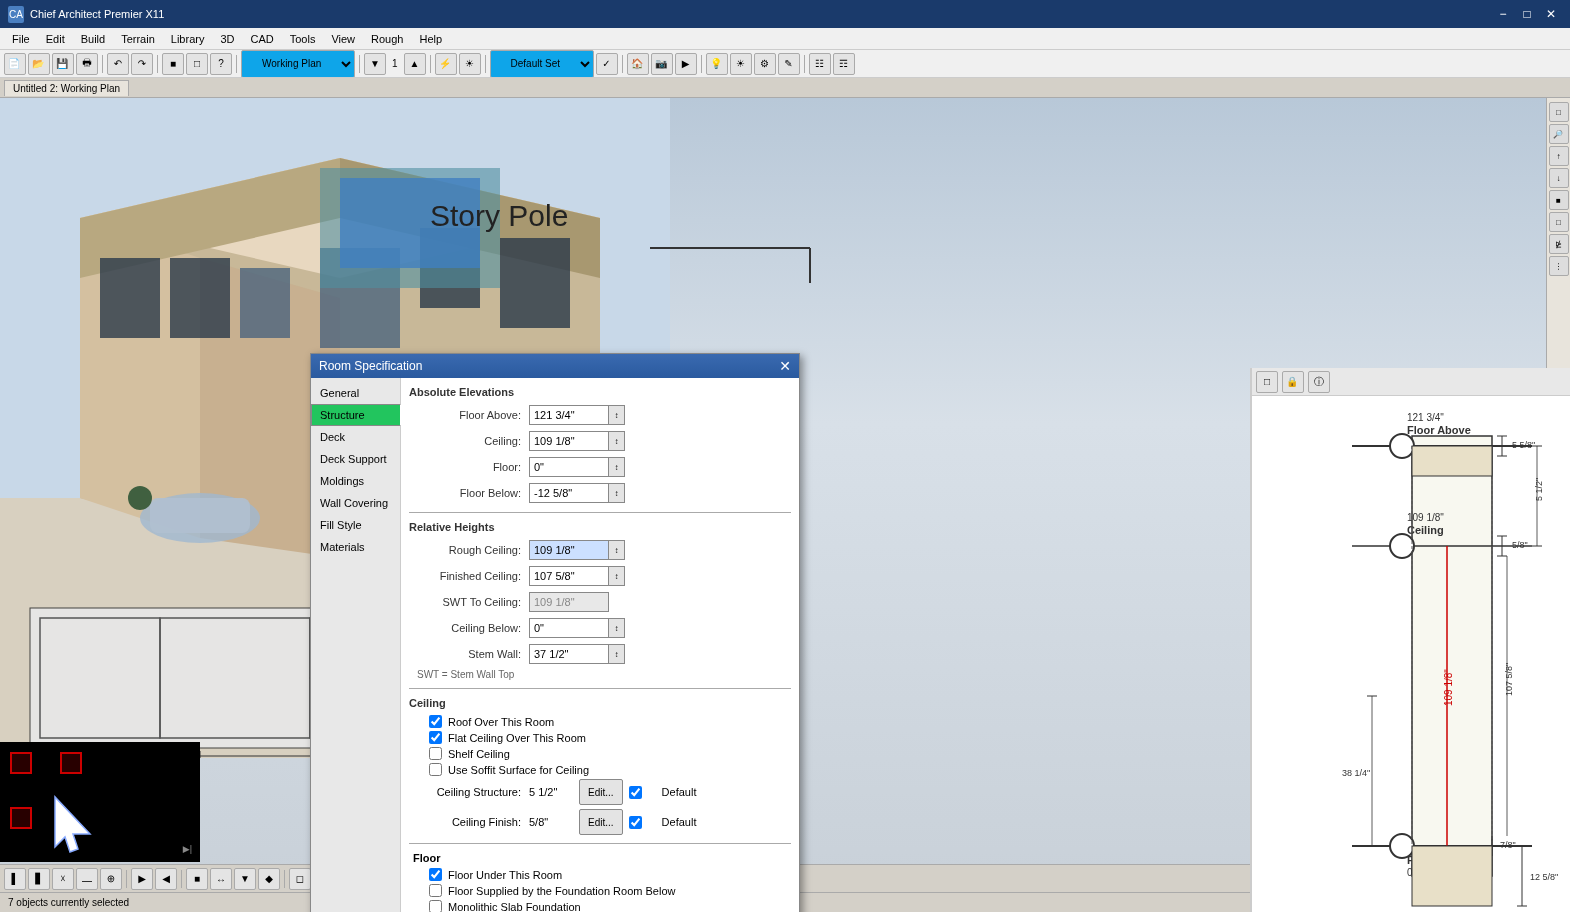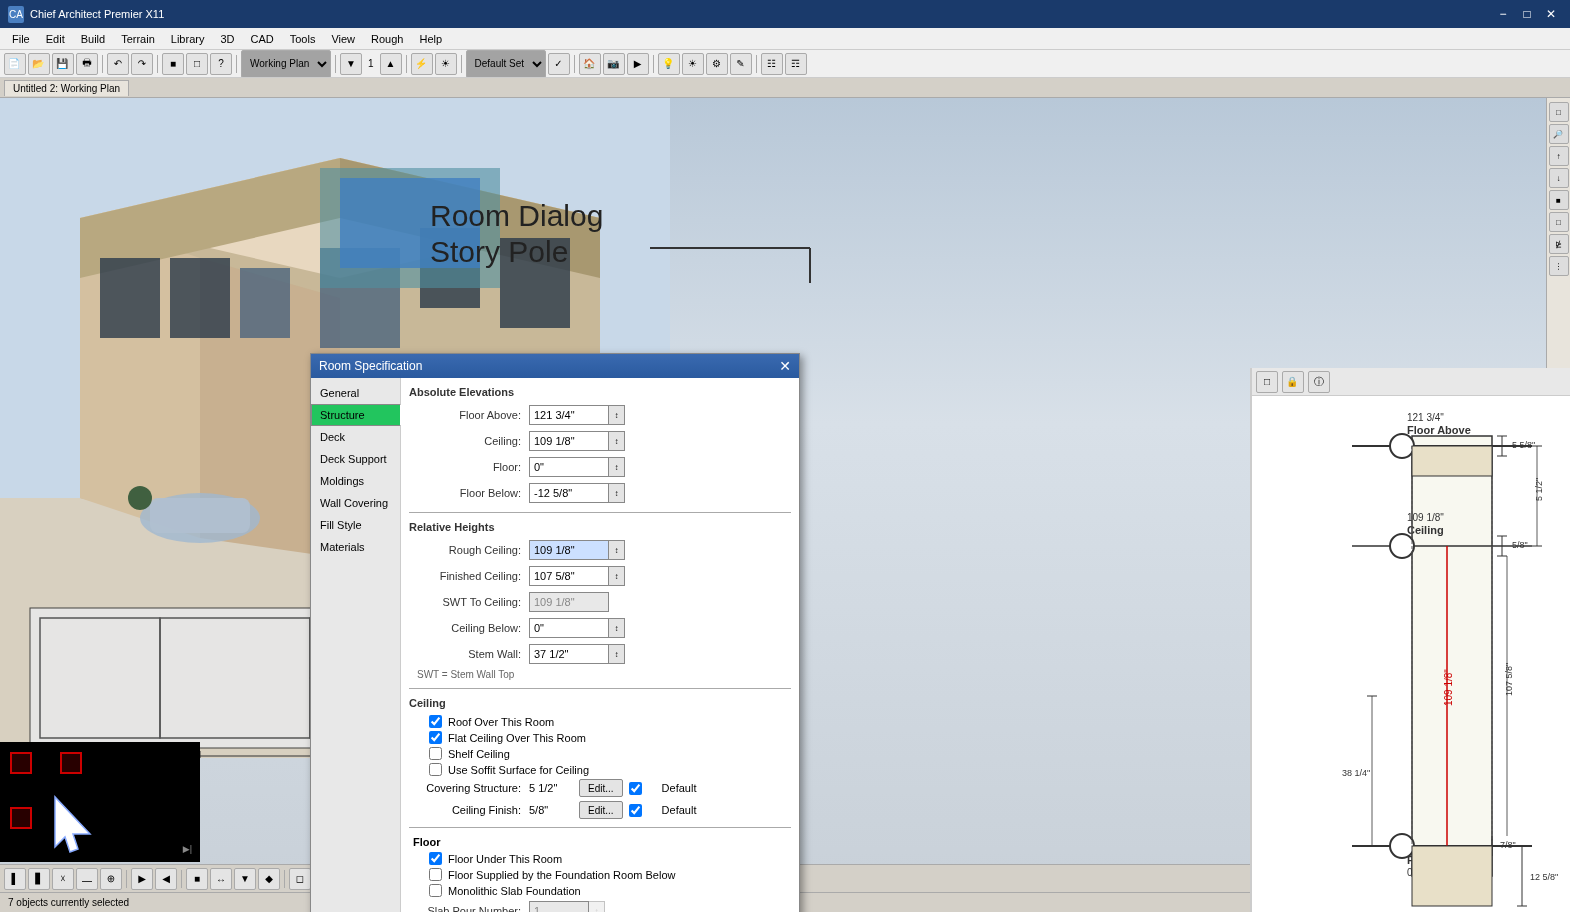--- a/index.html
+++ b/index.html
@@ -52,22 +52,22 @@
       width: 22px; height: 22px;
       background: #e4e4e4;
       border: 1px solid #aaa;
       border-radius: 2px;
       cursor: pointer;
       display: flex; align-items: center; justify-content: center;
       font-size: 10px;
     }
     .tb-sep { width: 1px; height: 18px; background: #aaa; margin: 0 2px; }
     .tb-dropdown {
-      height: 28px; padding: 0 4px;
-      border: 1px solid #aaa; background: #a3a3a3;
+      height: 28px; padding: 0 16px;
+      border: 1px solid #aaa; background: #0ea5e9;
       font-size: 10px; border-radius: 2px;
     }
 
     
     .doc-tab-bar {
       background: #d4d0c8;
       height: 20px;
       display: flex;
       align-items: center;
       padding: 0 4px;
@@ -248,21 +248,21 @@
     .checkbox-row label { font-size: 11px; }
 
     .edit-row {
       display: flex;
       align-items: center;
       margin-bottom: 4px;
     }
     .edit-label { width: 120px; font-size: 11px; text-align: right; padding-right: 8px; flex-shrink: 0; }
     .edit-val { width: 50px; font-size: 11px; padding-right: 4px; }
     .edit-btn {
-      height: 18px; padding: 0 8px;
+      height: 26px; padding: 0 8px;
       font-size: 10px; background: #e4e4e4;
       border: 1px solid #888; cursor: pointer; border-radius: 2px;
     }
     .default-check { display: flex; align-items: center; gap: 20px; font-size: 11px; margin-left: 6px; }
 
     .floor-section-header {
       font-weight: bold;
       font-size: 11px;
       margin-top: 8px;
       margin-bottom: 4px;
@@ -396,21 +396,20 @@
         <rect x="530" y="520" width="80" height="120" fill="none" stroke="#555" stroke-width="1.5"></rect>
 
         <line x1="200" y1="658" x2="520" y2="658" stroke="#333" stroke-width="1"></line>
         <line x1="200" y1="653" x2="200" y2="663" stroke="#333" stroke-width="1"></line>
         <line x1="520" y1="653" x2="520" y2="663" stroke="#333" stroke-width="1"></line>
         <text x="355" y="670" text-anchor="middle" font-size="11" fill="#333">22'</text>
       </svg>
 
       <div style="position:absolute; top:100px; left:430px; pointer-events:none;">
         <div style="font-size:30px; color:#222; font-weight:300; line-height:1.2;">
-          <div>Room Dialog</div>
           <div>Story Pole</div>
         </div>
 
         <svg style="position:absolute;top:30px;left:220px;width:200px;height:60px;" viewBox="0 0 200 60">
           <line x1="0" y1="20" x2="160" y2="20" stroke="#333" stroke-width="2"></line>
           <line x1="160" y1="20" x2="160" y2="55" stroke="#333" stroke-width="2"></line>
         </svg>
       </div>
     </div>
 
@@ -565,21 +564,21 @@
           <div class="checkbox-row">
             <input type="checkbox" id="shelf-ceiling" style="">
             <label for="shelf-ceiling">Shelf Ceiling</label>
           </div>
           <div class="checkbox-row">
             <input type="checkbox" id="use-soffit" style="">
             <label for="use-soffit">Use Soffit Surface for Ceiling</label>
           </div>
 
           <div class="edit-row">
-            <span class="edit-label">Covering Structure:</span>
+            <span class="edit-label">Ceiling Structure:</span>
             <span class="edit-val">5 1/2"</span>
             <button class="edit-btn">Edit...</button>
             <div class="default-check">
               <input type="checkbox" id="cs-default" checked="" style="">
               <label for="cs-default">Default</label>
             </div>
           </div>
           <div class="edit-row">
             <span class="edit-label">Ceiling Finish:</span>
             <span class="edit-val">5/8"</span>

